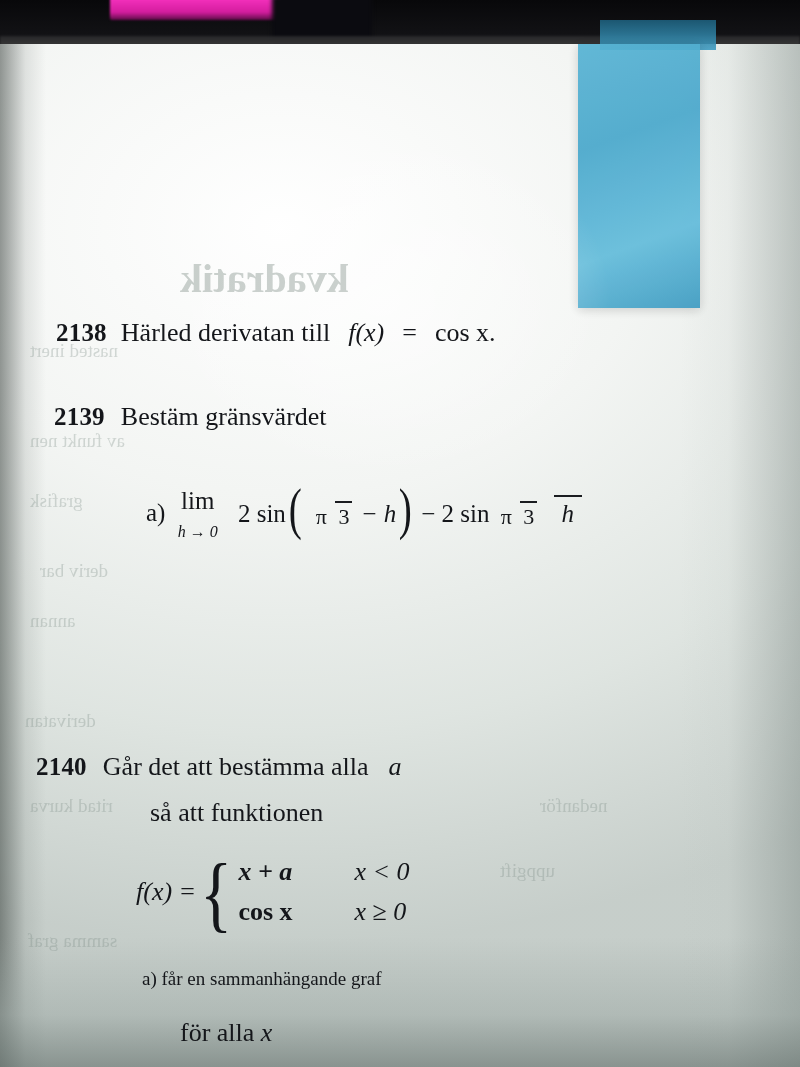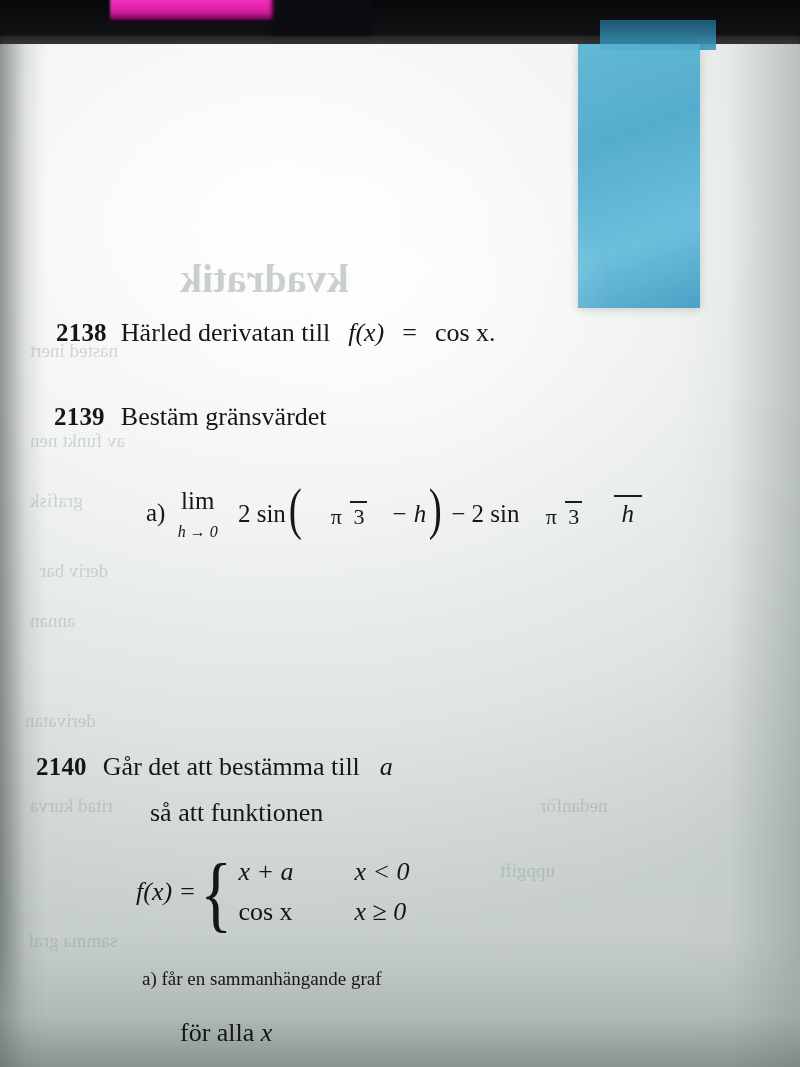--- a/index.html
+++ b/index.html
@@ -151,21 +151,21 @@
 
   
   .limwrap { display: inline-block; vertical-align: middle; text-align: center; margin: 17px 6px; }
   .limtop { font-size: 25px; font-style: normal; line-height: 1; }
   .limbot { font-size: 16px; font-style: italic; line-height: 1.1; margin-top: 1px; }
 
   .frac { display: inline-block; vertical-align: middle; text-align: center; }
   .frac .numer { padding: 0 8px 2px 8px; }
   .frac .denom { padding: 3px 8px 0 8px; border-top: 2px solid #1a1c20; }
 
-  .smallfrac { display: inline-block; vertical-align: middle; text-align: left; font-size: 22px; margin: 0 17px; }
+  .smallfrac { display: inline-block; vertical-align: middle; text-align: left; font-size: 22px; margin: 0 2px; }
   .smallfrac .numer { padding: 0 3px 1px 3px; }
   .smallfrac .denom { padding: 1px 3px 0 3px; border-top: 2px solid #1a1c20; }
 
   .paren-big {
     display: inline-block;
     font-size: 56px;
     line-height: 0;
     position: relative;
     top: 6px;
     font-weight: 300;
@@ -187,21 +187,21 @@
     line-height: 0;
     position: relative;
     top: 2px;
     font-weight: 300;
     transform: scaleX(.8);
     display: inline-block;
     margin-right: 2px;
   }
   .cases { display: inline-block; font-size: 26px; line-height: 1.55; }
   .case-row { display: flex; }
-  .case-expr { width: 116px; }
+  .case-expr { width: 116px; font-weight: bold; }
   .case-cond { }
 
   #ex2140a { left: 142px; top: 968px; font-size: 19px; }
   #ex2140a2 { left: 180px; top: 1018px; font-size: 26px; }
 </style>
 </head>
 <body>
 
 <div id="page">
 
@@ -261,21 +261,21 @@
             <span class="numer">π</span>
             <span class="denom">3</span>
           </span>
         </span>
         <span class="denom mathvar">h</span>
       </span>
     </div>
 
 
     <div class="item" id="ex2140">
-      <span class="num">2140</span><span class="txt">Går det att bestämma till</span>
+      <span class="num">2140</span><span class="txt">Går det att bestämma alla</span>
       <span class="txt mathvar">a</span>
     </div>
     <div class="item" id="ex2140line2">
       <span>så att funktionen</span>
     </div>
 
     <div class="casewrap">
       <span class="fx mathvar">f(x) =</span>
       <span class="brace">{</span>
       <span class="cases">

